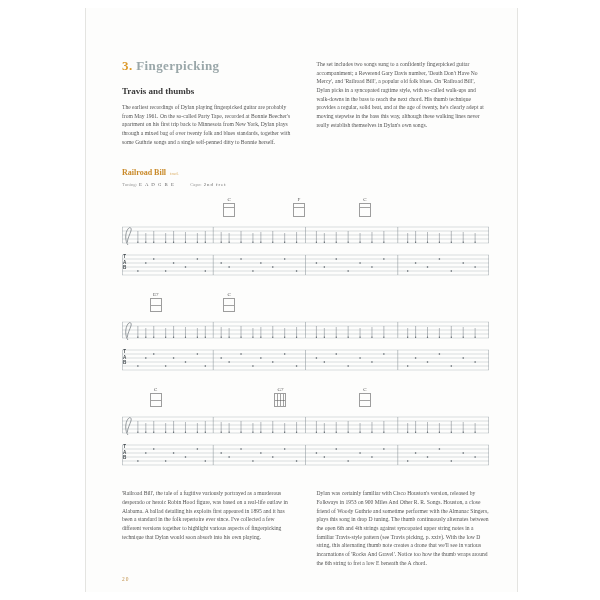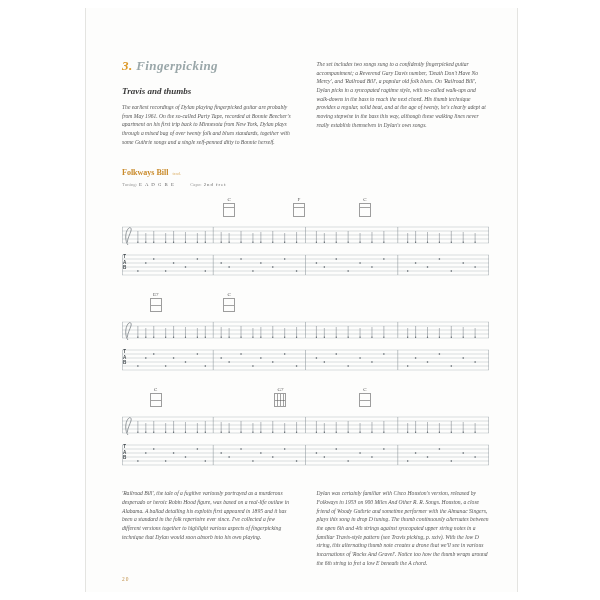--- a/index.html
+++ b/index.html
@@ -10,21 +10,21 @@
     color:#4a4a4a;
     overflow:hidden;
   }
   .sheet{
     position:absolute;left:85px;top:8px;width:433px;height:584px;
     background:#fdfdfc;
     border-left:1px solid #e4e4e1;border-right:1px solid #e4e4e1;
     box-sizing:border-box;
     padding:50px 28px 0 36px;
   }
-  .cols{display:flex;gap:22px;font-style:italic;}
+  .cols{display:flex;gap:22px;}
   .col{flex:1;min-width:0;}
   .chapter{font-size:13px;font-weight:bold;margin:0 0 12px 0;letter-spacing:0.4px;}
   .chapter .num{color:#dd9a2b;}
   .chapter .word{color:#9aa7a9;}
   .section-heading{font-size:9px;font-weight:bold;color:#3a3a3a;margin:0 0 7px 0;}
   .body-text{font-size:5.6px;line-height:1.55;margin:0;color:#555;}
   .intro-right{padding-top:2px;}
   .song-head{margin-top:15px;}
   .song-title{font-size:8px;font-weight:bold;color:#c98a2a;}
   .song-note{font-size:4.8px;color:#ddb26d;margin-left:4px;}
@@ -66,21 +66,21 @@
       <h1 class="chapter"><span class="num">3.</span> <span class="word">Fingerpicking</span></h1>
       <h2 class="section-heading">Travis and thumbs</h2>
       <p class="body-text">The earliest recordings of Dylan playing fingerpicked guitar are probably from May 1961. On the so-called Party Tape, recorded at Bonnie Beecher's apartment on his first trip back to Minnesota from New York, Dylan plays through a mixed bag of over twenty folk and blues standards, together with some Guthrie songs and a single self-penned ditty to Bonnie herself.</p>
     </div>
     <div class="col">
       <p class="body-text intro-right">The set includes two songs sung to a confidently fingerpicked guitar accompaniment; a Reverend Gary Davis number, 'Death Don't Have No Mercy', and 'Railroad Bill', a popular old folk blues. On 'Railroad Bill', Dylan picks in a syncopated ragtime style, with so-called walk-ups and walk-downs in the bass to reach the next chord. His thumb technique provides a regular, solid beat, and at the age of twenty, he's clearly adept at moving stepwise in the bass this way, although these walking lines never really establish themselves in Dylan's own songs.</p>
     </div>
   </div>
 
   <div class="song-head">
-    <span class="song-title">Folkways Bill</span><span class="song-note">trad.</span>
+    <span class="song-title">Railroad Bill</span><span class="song-note">trad.</span>
     <div class="tuning-line">
       <span>Tuning:</span><span class="val">E A D G B E</span>
       <span class="capo-label">Capo:</span><span class="val">2nd fret</span>
     </div>
   </div>
 
   <div class="systems">
 
     <div class="system">
       <div class="chords-row">

